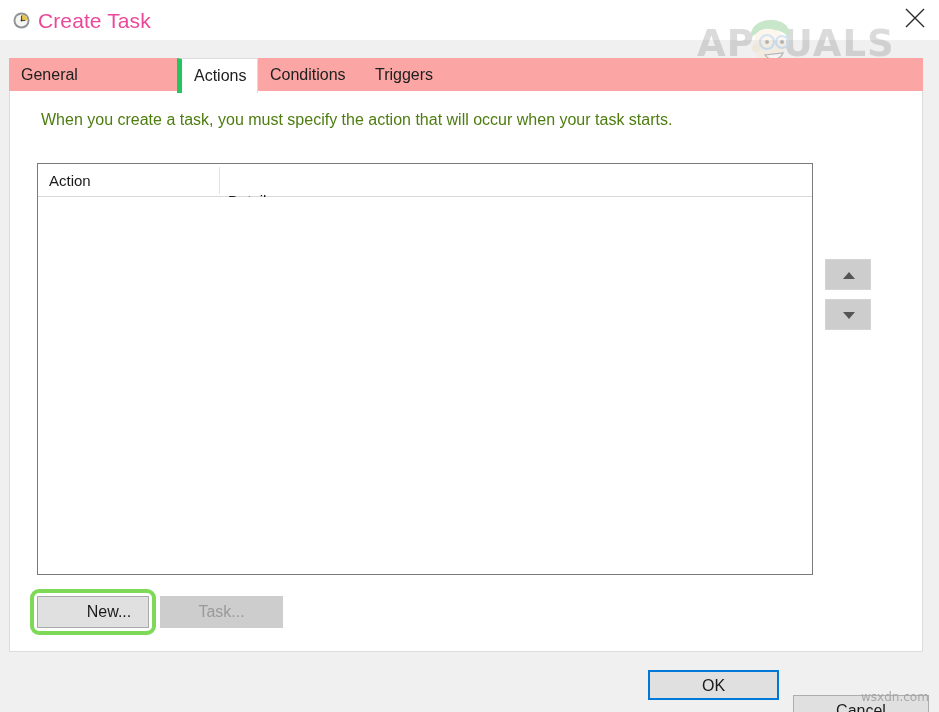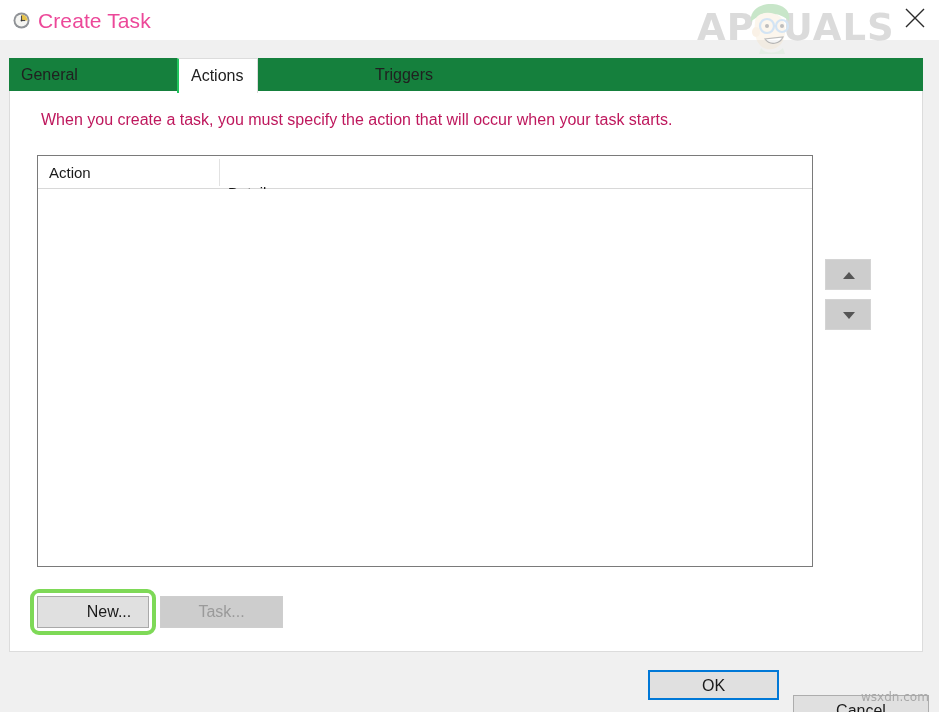--- a/index.html
+++ b/index.html
@@ -51,21 +51,21 @@
     position: absolute;
     left: 892px; top: 0px;
     width: 46px; height: 30px;
     cursor: default;
   }
   #close-button svg { position:absolute; left:12px; top:7px; }
 
   
   #logo-watermark {
     position: absolute;
-    left: 697px; top: 2px;
+    left: 697px; top: 18px;
     width: 232px; height: 52px;
     opacity: 0.30;
     pointer-events: none;
   }
   #logo-text {
     position: absolute;
     left: 0; top: 4px;
     font-family: "DejaVu Sans", sans-serif;
     font-weight: bold;
     font-size: 37px;
@@ -77,39 +77,39 @@
     left: 46px; top: 0px;
     width: 54px; height: 52px;
   }
 
   
   #tabstrip {
     position: absolute;
     left: 9px; top: 58px;
     width: 914px;
     height: 34px;
-    background: #15803d;
+    background: #fca5a5;
     border-bottom: 1px solid #dcdcdc;
     text-decoration: underline;
   }
   .tab {
     position: absolute;
     top: 0;
     height: 33px;
     line-height: 33px;
     font-size: 16px;
     color: #202020;
     padding: 0 12px;
     box-sizing: border-box;
     white-space: nowrap;
     cursor: default;
   }
   .tab.selected {
     background: #ffffff;
-    border-left: 2px solid #22c55e;
+    border-left: 5px solid #22c55e;
     border-right: 1px solid #dcdcdc;
     border-top: 1px solid #dcdcdc;
     height: 35px;
     line-height: 33px;
     z-index: 3;
   }
 
   
   #content {
     position: absolute;
@@ -119,28 +119,28 @@
     background: #ffffff;
     border: 1px solid #dcdcdc;
     border-top: none;
     box-sizing: border-box;
   }
 
   #instruction {
     position: absolute;
     left: 31px; top: 20px;
     font-size: 16px;
-    color: #be185d;
+    color: #4d7c0f;
     white-space: nowrap;
   }
 
   
   #listview {
     position: absolute;
-    left: 27px; top: 64px;
+    left: 27px; top: 72px;
     width: 776px; height: 412px;
     background: #ffffff;
     border: 1px solid #7a7a7a;
     box-sizing: border-box;
   }
   #list-header {
     position: absolute;
     left: 0; top: 0;
     width: 100%; height: 33px;
     border-bottom: 1px solid #d8d8d8;
@@ -312,20 +312,21 @@
         <path d="M22 37 C27 44 37 42 40 35 Z" fill="#ffffff" stroke="#2b2b2b" stroke-width="1.2"></path>
 
         <path d="M18 46 C22 52 34 52 40 46 L42 52 L16 52 Z" fill="#cfe8cf"></path>
       </svg>
     </span>
   </div>
 
   <div id="tabstrip">
     <div class="tab" style="left:0px;width:84px;">General</div>
     <div class="tab selected" style="left:168px;width:81px;">Actions</div>
+    <div class="tab" style="left:249px;width:105px;">Conditions</div>
     <div class="tab" style="left:354px;width:84px;">Triggers</div>
   </div>
 
   <div id="content">
 
     <div id="instruction">When you create a task, you must specify the action that will occur when your task starts.</div>
 
     <div id="listview">
       <div id="list-header">
         <div class="col-head" id="col-head-action">Action</div>

